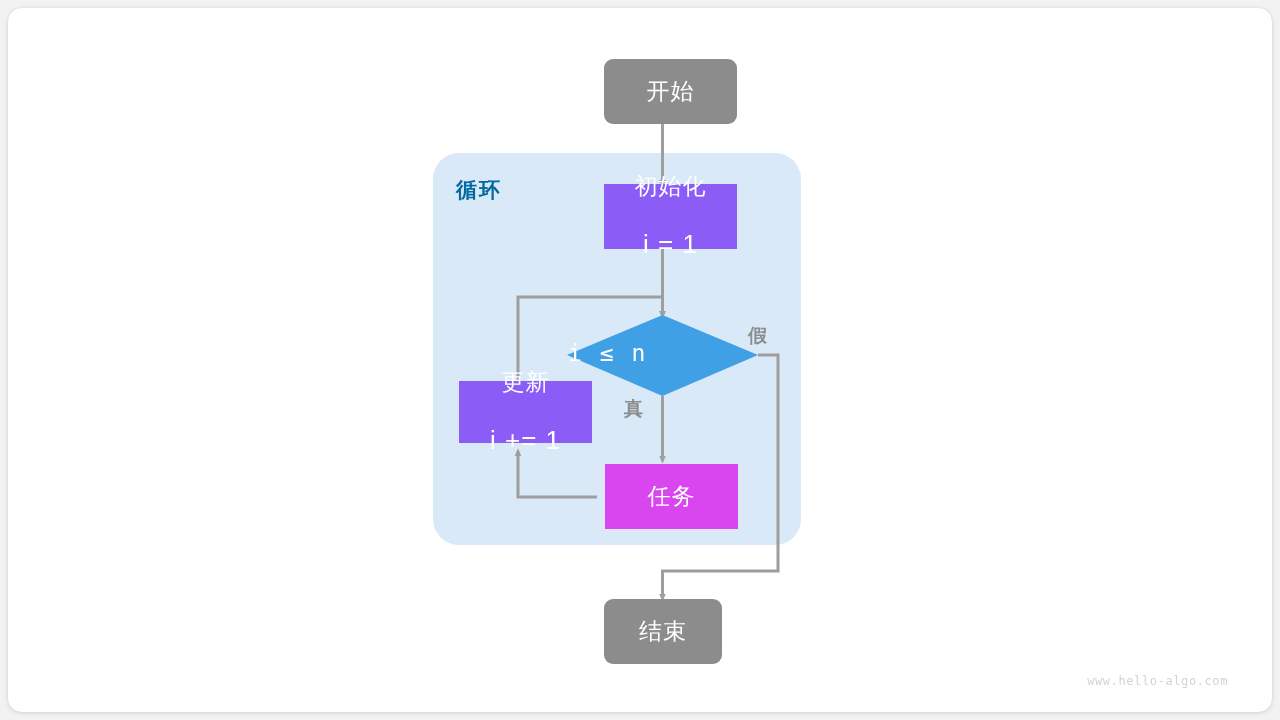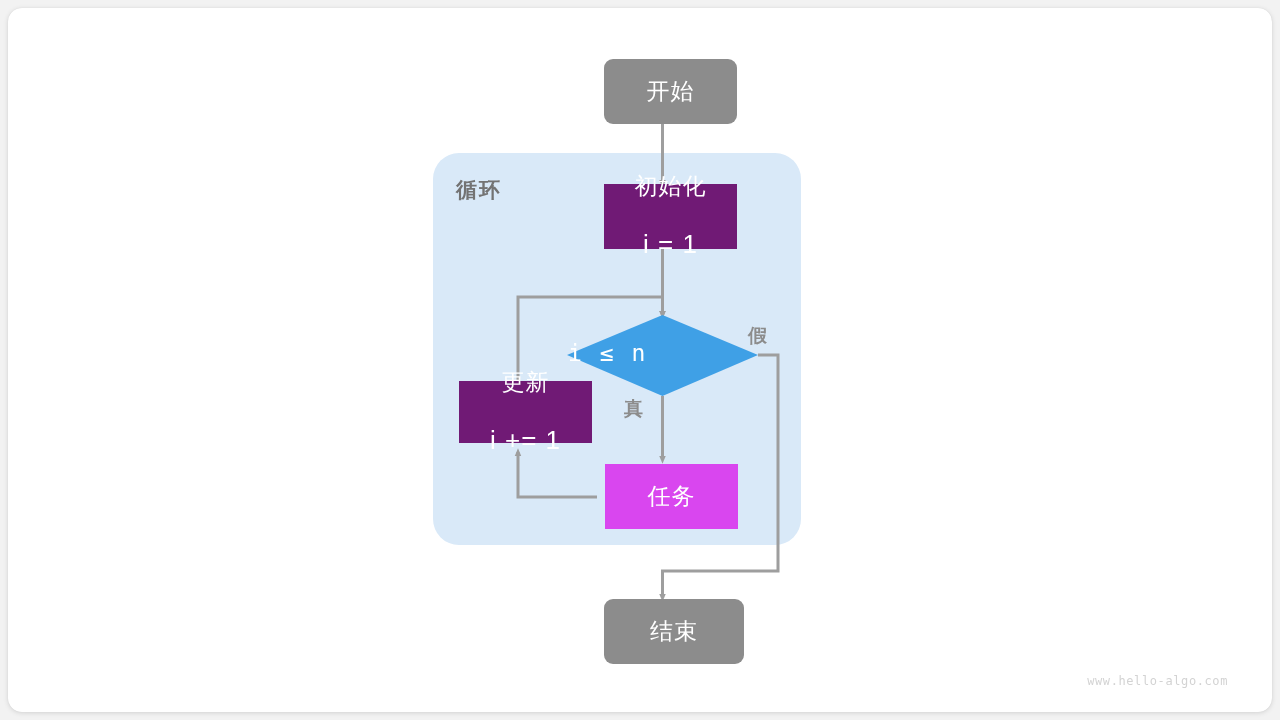--- a/index.html
+++ b/index.html
@@ -58,38 +58,38 @@
     letter-spacing: 1px;
   }
 
   
   .terminal {
     background: #8c8c8c;
     border-radius: 9px;
   }
 
   
-  .process-blue { background: #701a75; gap: 29px; }
+  .process-blue { background: #8b5cf6; gap: 29px; }
   .process-green { background: #d946ef; }
 
   
   #loop-container {
     position: absolute;
     left: 425px;
     top: 145px;
     width: 368px;
     height: 392px;
     background: #d9e9f8;
     border-radius: 26px;
   }
   #loop-label {
     position: absolute;
     left: 448px;
     top: 168px;
-    color: #737373;
+    color: #0369a1;
     font-size: 21px;
     font-weight: bold;
     letter-spacing: 2px;
     font-family: "Liberation Sans", "DejaVu Sans", sans-serif;
     user-select: none;
   }
 
   
   #decision-text {
     position: absolute;
@@ -177,19 +177,19 @@
 
   <div class="node process-blue" style="left:443px; top:373px; width:133px; height:62px;">
     <span class="zh">更新</span>
     <span class="code">i += 1</span>
   </div>
 
   <div class="node process-green" style="left:589px; top:456px; width:133px; height:65px;">
     <span class="zh">任务</span>
   </div>
 
-  <div class="node terminal" style="left:588px; top:591px; width:140px; height:65px;">
+  <div class="node terminal" style="left:588px; top:591px; width:118px; height:65px;">
     <span class="zh">结束</span>
   </div>
 
   <div id="watermark">www.hello-algo.com</div>
 
 </div>
 
 </body></html>

